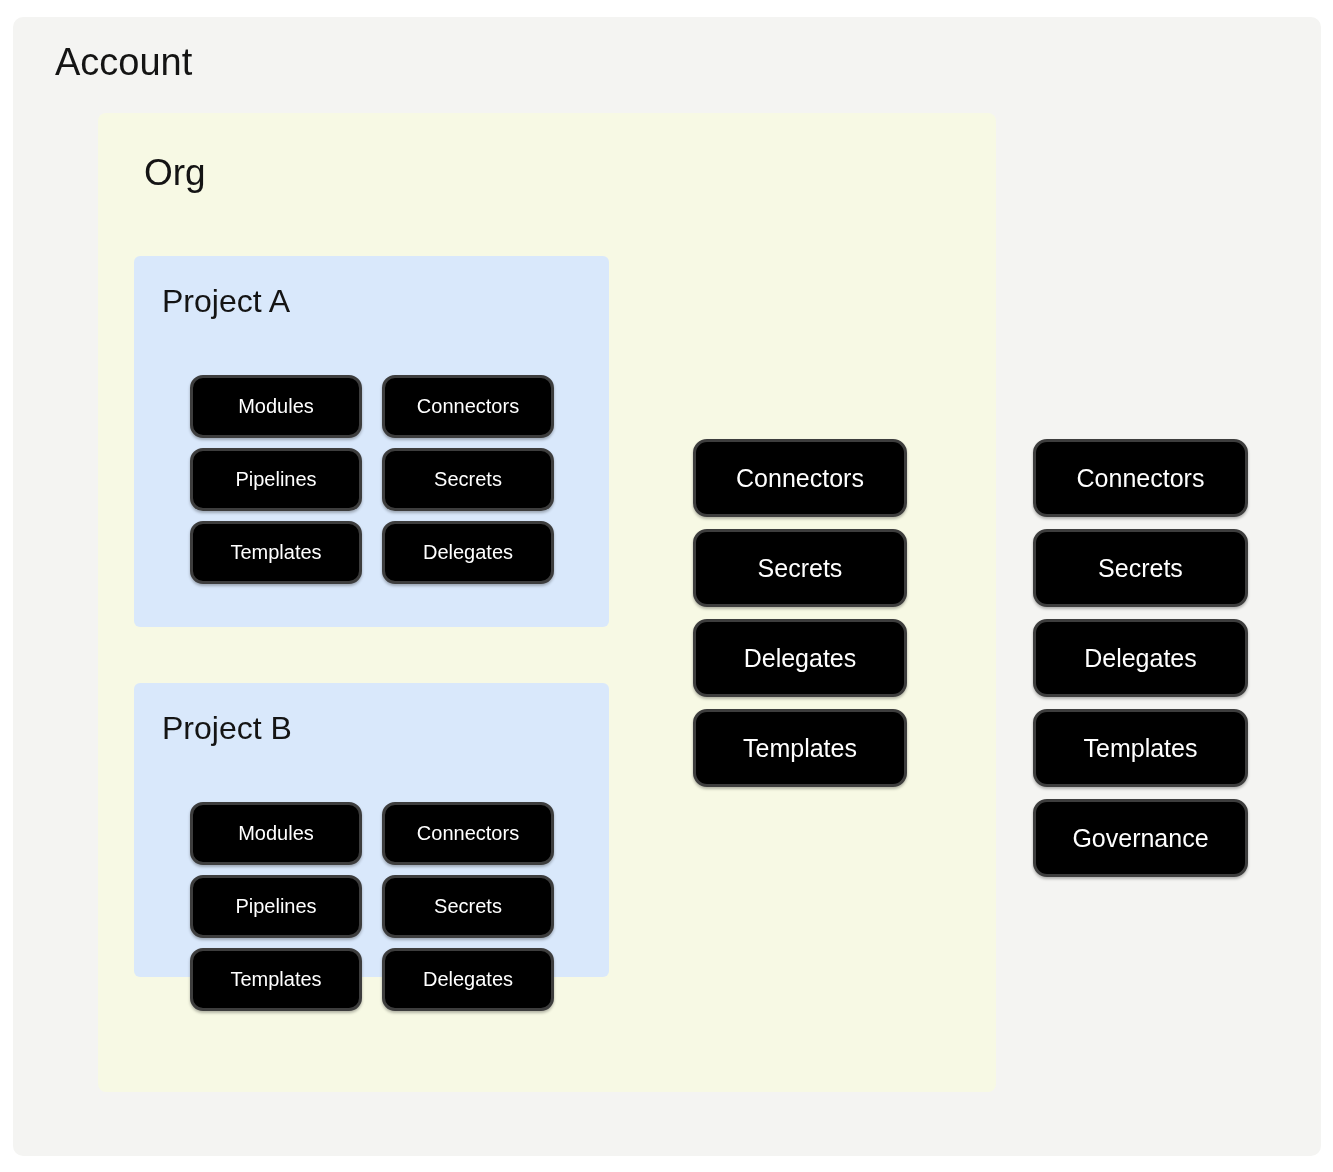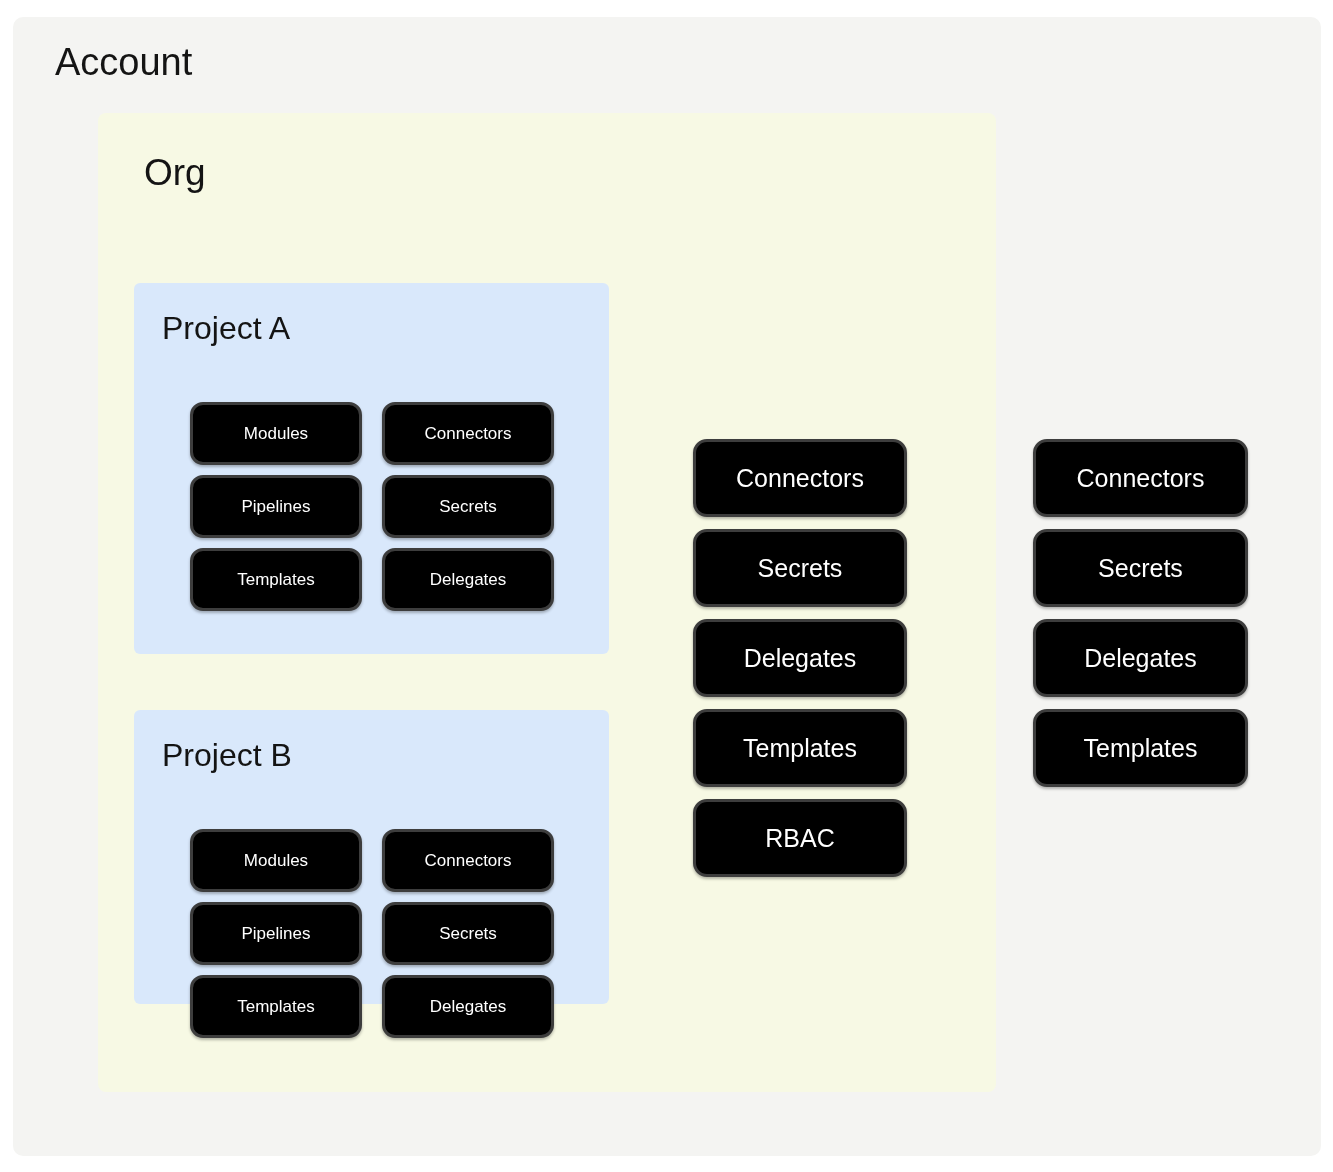--- a/index.html
+++ b/index.html
@@ -50,21 +50,20 @@
     font-size: 37px;
     line-height: 1.2;
   }
 
   .project-box {
     position: absolute;
     left: 36px;
     width: 475px;
     background: var(--project-bg);
     border-radius: 6px;
-    margin-top: 27px;
   }
   .project-a { top: 143px; height: 371px; }
   .project-b { top: 570px; height: 294px; }
   .project-title {
     position: absolute;
     left: 28px; top: 26px;
     font-size: 32px;
     line-height: 1.2;
   }
 
@@ -83,21 +82,21 @@
     position: absolute;
     left: 56px; top: 119px;
     display: grid;
     grid-template-columns: 172px 172px;
     grid-auto-rows: 63px;
     column-gap: 20px;
     row-gap: 10px;
   }
   .pill-grid .pill {
     border-radius: 13px;
-    font-size: 17px;
+    font-size: 20px;
   }
 
   .node-col {
     position: absolute;
     display: flex;
     flex-direction: column;
     row-gap: 12px;
   }
   .org-col { left: 595px; top: 326px; width: 214px; }
   .account-col { left: 1020px; top: 422px; width: 215px; }
@@ -138,23 +137,23 @@
         <div class="pill">Templates</div>
         <div class="pill">Delegates</div>
       </div>
     </div>
 
     <div class="node-col org-col">
       <div class="pill">Connectors</div>
       <div class="pill">Secrets</div>
       <div class="pill">Delegates</div>
       <div class="pill">Templates</div>
-      <div class="pill">RBAC</div>
     </div>
   </div>
 
   <div class="node-col account-col">
     <div class="pill">Connectors</div>
     <div class="pill">Secrets</div>
     <div class="pill">Delegates</div>
     <div class="pill">Templates</div>
+    <div class="pill">Governance</div>
   </div>
 </div>
 
 </body></html>

